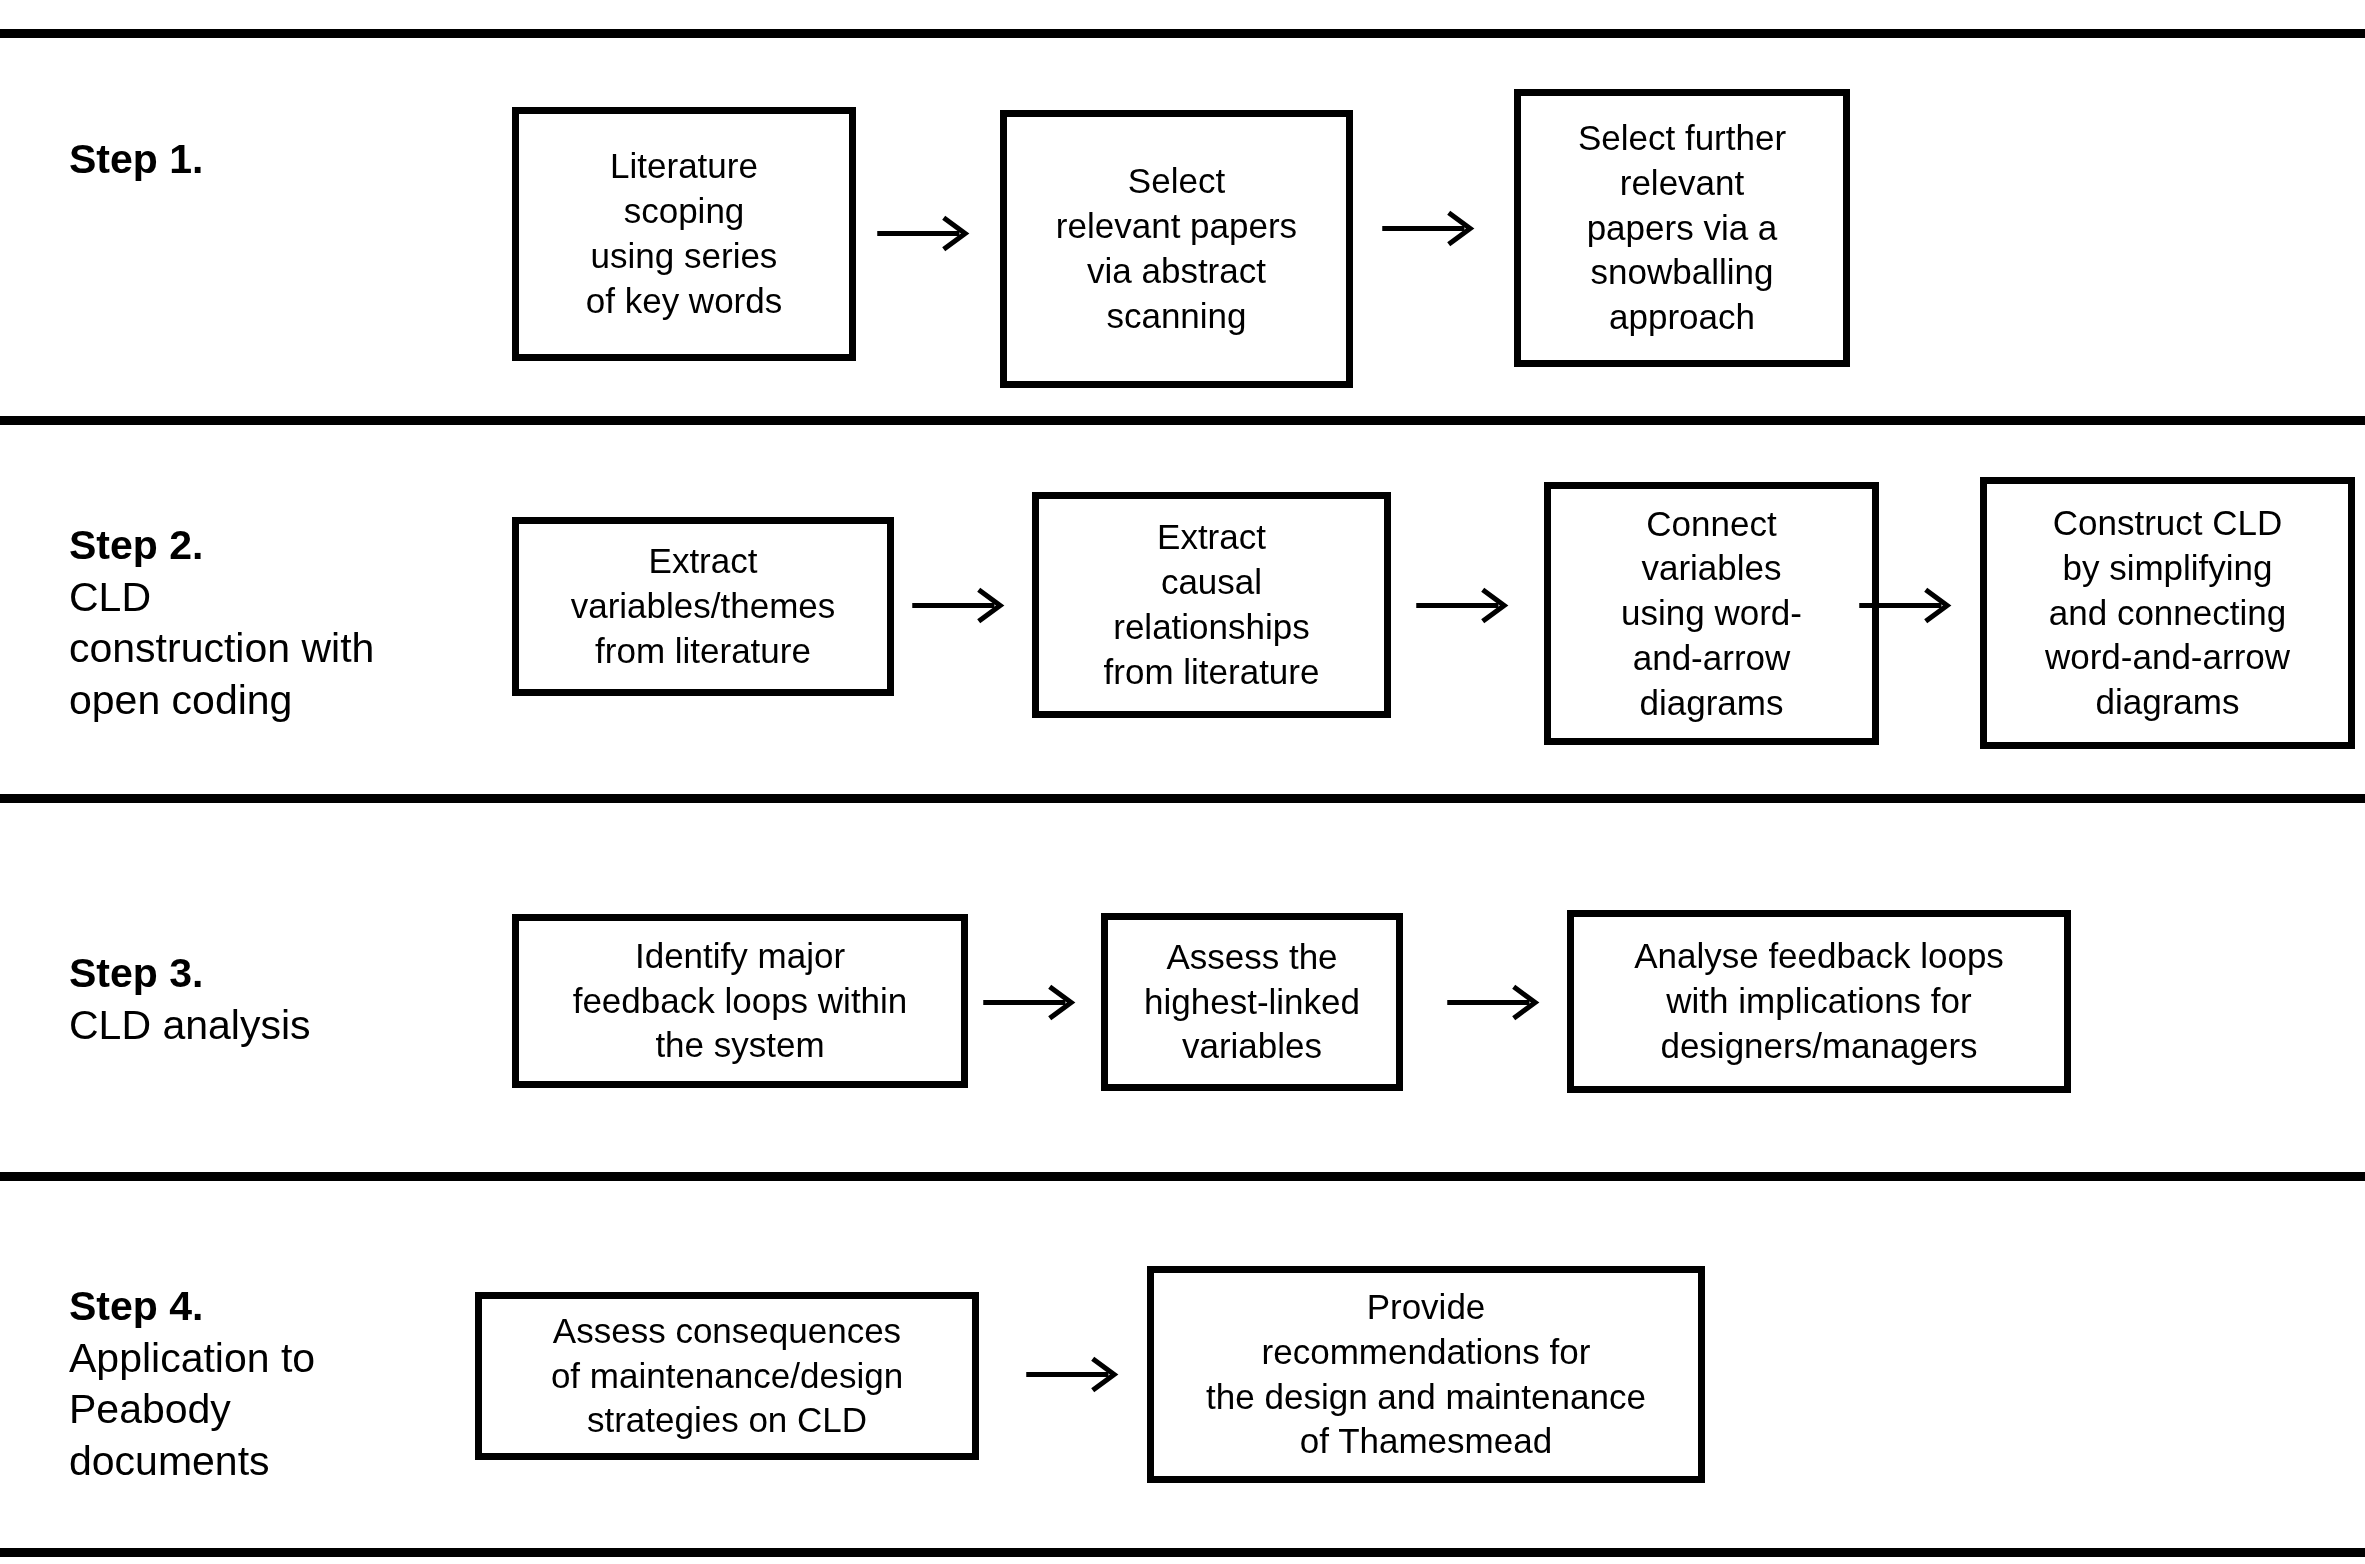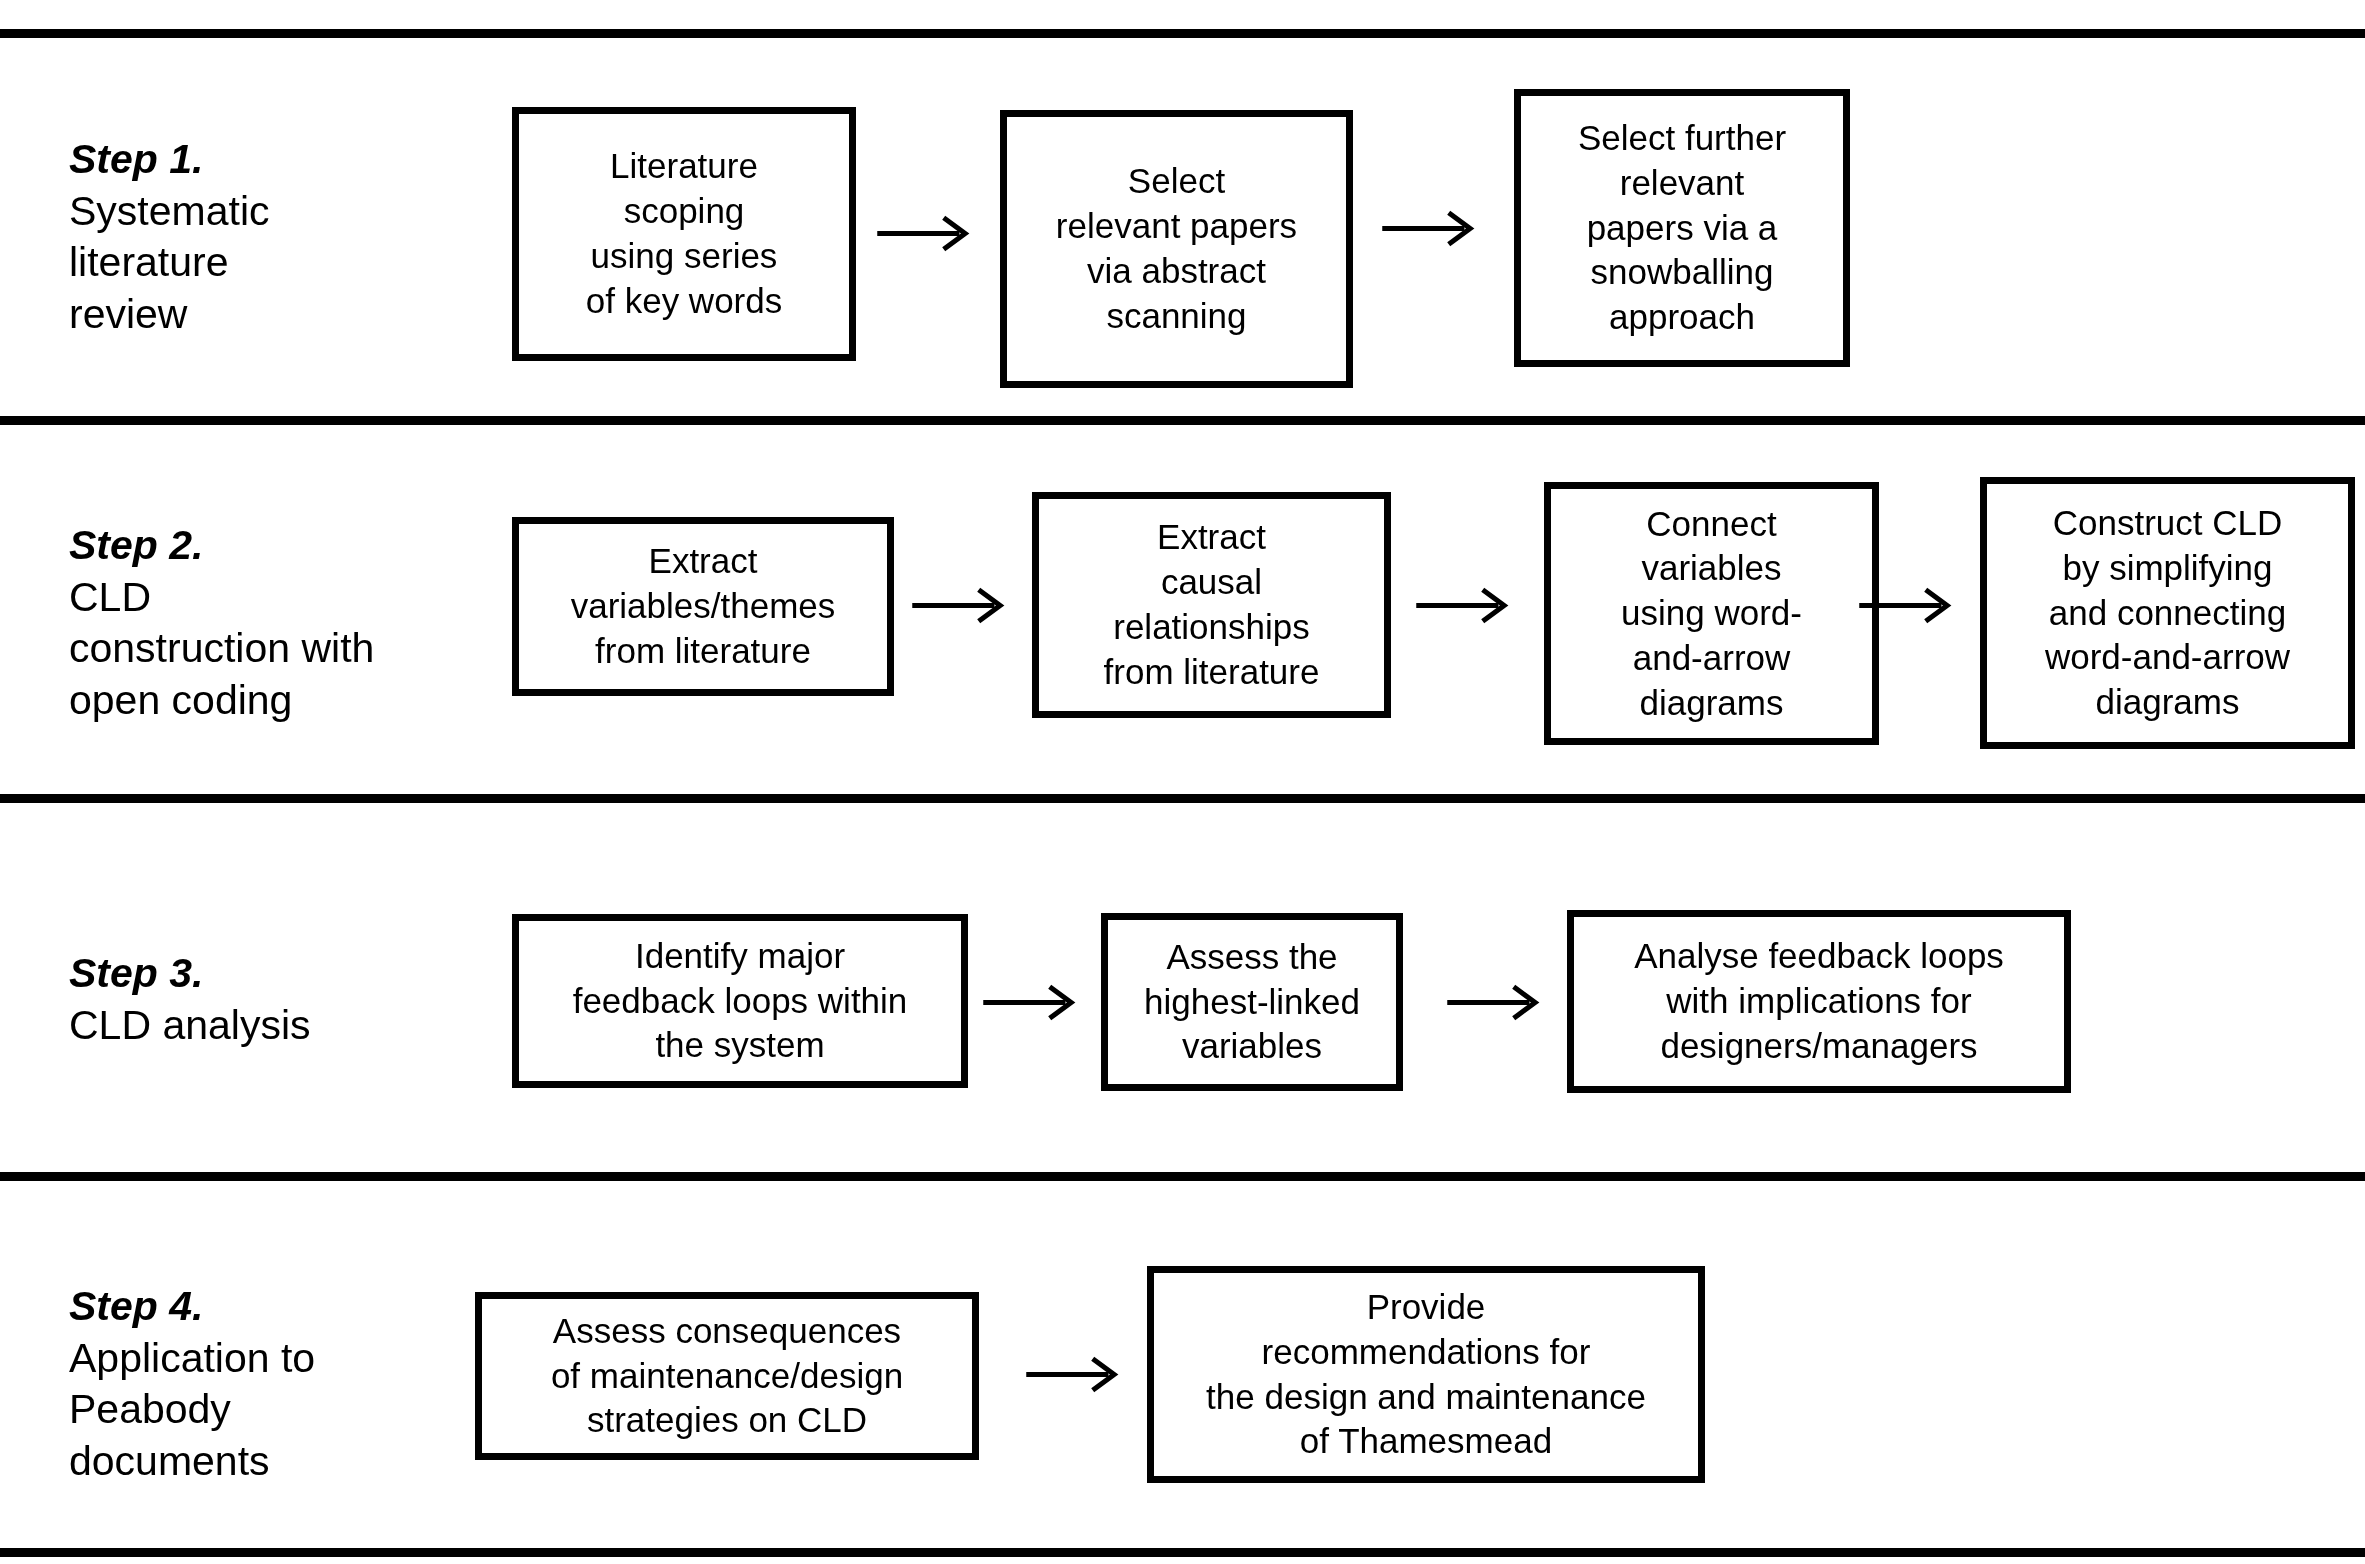--- a/index.html
+++ b/index.html
@@ -26,21 +26,20 @@
   .step-label {
     position: absolute;
     left: 69px;
     font-size: 41px;
     line-height: 1.26;
     color: #000000;
   }
   .step-number {
     display: block;
     font-weight: bold;
-    font-style: italic;
   }
   .step-description {
     display: block;
     white-space: pre-line;
   }
   .box {
     position: absolute;
     box-sizing: border-box;
     border: 7.3px solid #000000;
     background: #ffffff;
@@ -69,23 +68,20 @@
 
   <div class="divider" style="top:29px"></div>
   <div class="divider" style="top:416px"></div>
   <div class="divider" style="top:794px"></div>
   <div class="divider" style="top:1172px"></div>
   <div class="divider" style="top:1548px"></div>
 
   <div>
     <div class="step-label" style="top:134px">
       <span class="step-number">Step 1.</span>
-      <span class="step-description">Systematic
-literature
-review</span>
     </div>
     <div class="box" style="left:512px;top:107px;width:344px;height:254px">Literature
 scoping
 using series
 of key words</div>
     <svg class="arrow" style="left:875px;top:212px" width="107" height="43" viewBox="0 0 190 76">
       <line x1="4" y1="38" x2="150" y2="38"></line>
       <polyline points="122,10 160,38 122,66"></polyline>
     </svg>
     <div class="box" style="left:1000px;top:110px;width:353px;height:278px">Select

